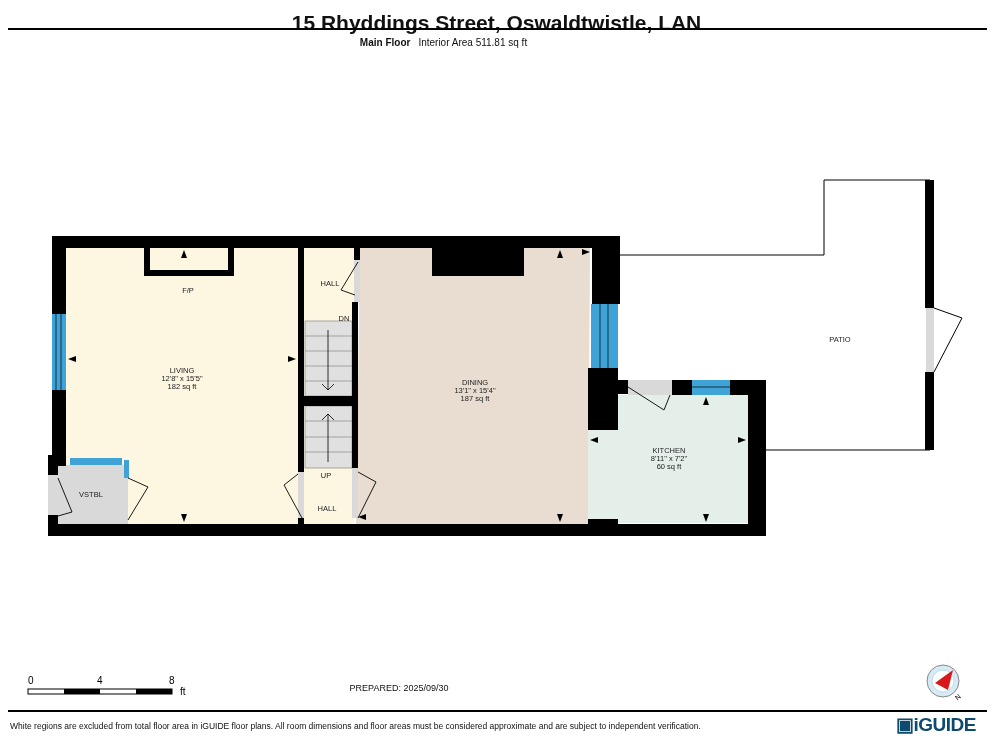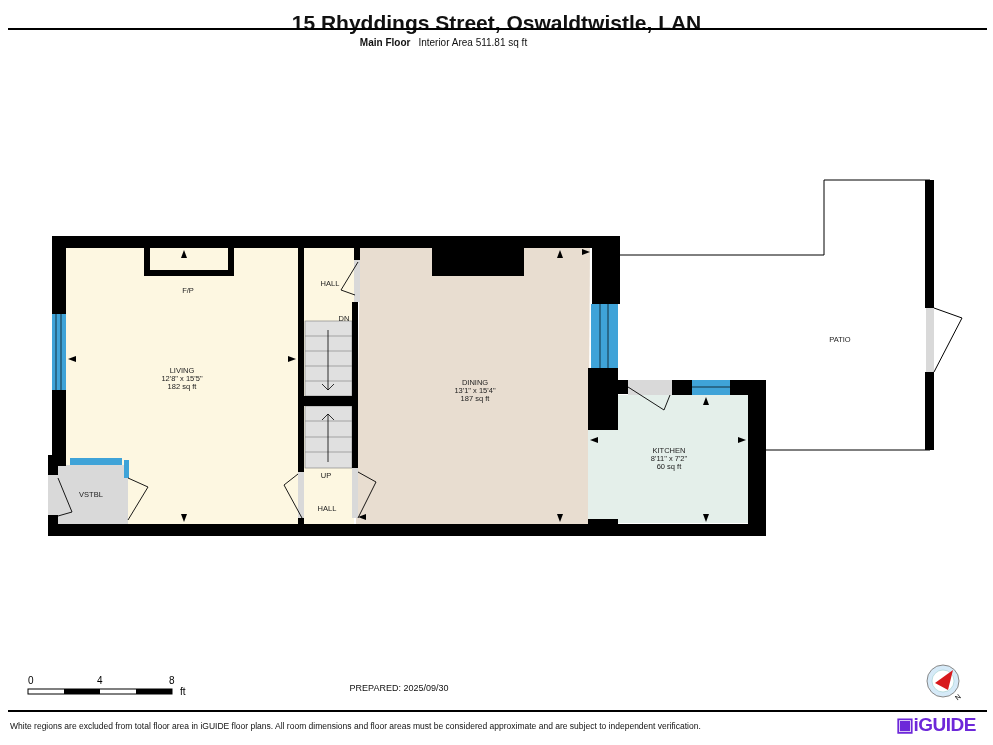--- a/index.html
+++ b/index.html
@@ -5,21 +5,21 @@
   html,body{margin:0;padding:0;background:#fff;}
   body{width:993px;height:745px;position:relative;overflow:hidden;font-family:"Liberation Sans",sans-serif;color:#111;}
   .title{position:absolute;left:0;top:11px;width:993px;text-align:center;font-size:21px;font-weight:bold;line-height:24px;}
   .rule{position:absolute;left:8px;width:979px;height:2px;background:#000;}
   .sub{position:absolute;top:37px;width:887px;text-align:center;font-size:10px;}
   .sub b{margin-right:8px;}
   svg{position:absolute;left:0;top:0;}
   .rl{font-family:"Liberation Sans",sans-serif;font-size:7.5px;fill:#222;text-anchor:middle;}
   .prep{position:absolute;left:0;top:683px;width:798px;text-align:center;font-size:9px;}
   .foot{position:absolute;left:10px;top:721px;font-size:8.5px;}
-  .logo{position:absolute;left:896px;top:713px;font-size:19px;color:#6d28d9;font-weight:bold;letter-spacing:-0.5px;}
+  .logo{position:absolute;left:896px;top:713px;font-size:19px;color:#0c4a6e;font-weight:bold;letter-spacing:-0.5px;}
 </style>
 </head>
 <body>
 
 <div class="title">15 Rhyddings Street, Oswaldtwistle, LAN</div>
 <div class="rule" style="top:28px"></div>
 <div class="sub"><b>Main Floor</b><span>Interior Area 511.81 sq ft</span></div>
 
 <svg width="993" height="745">
 

